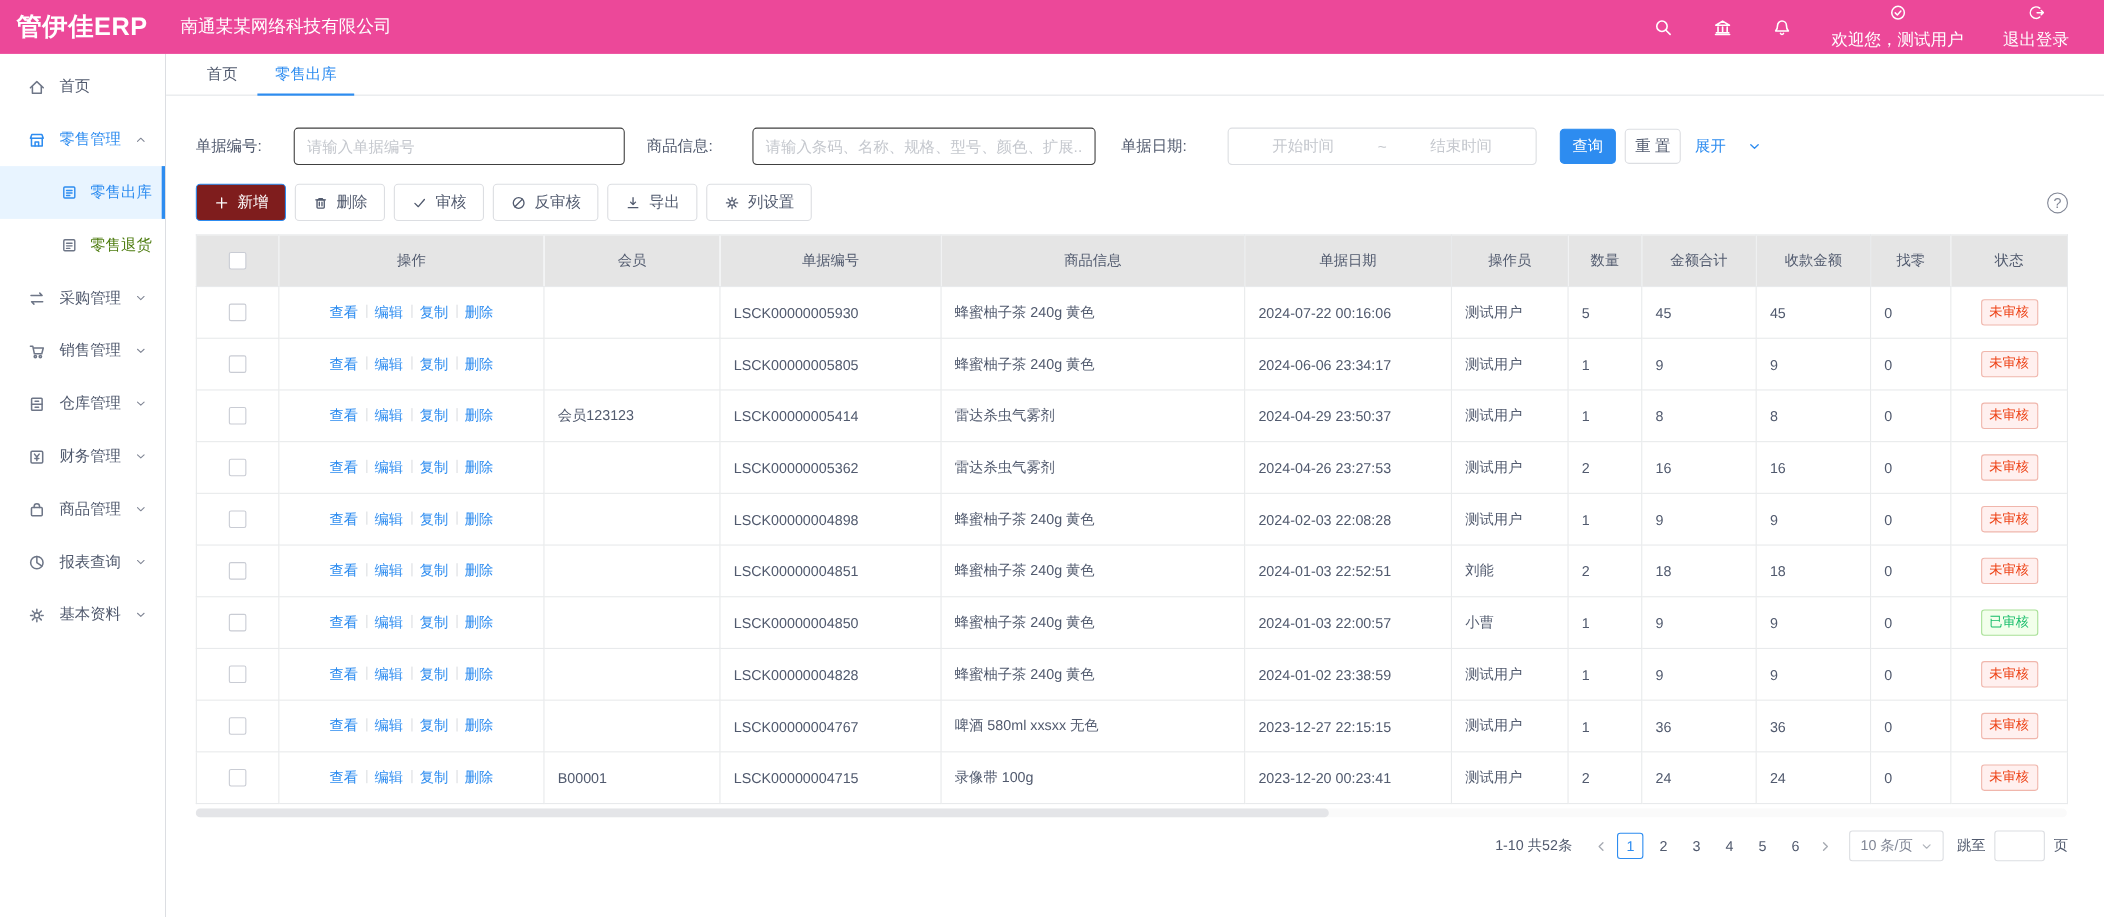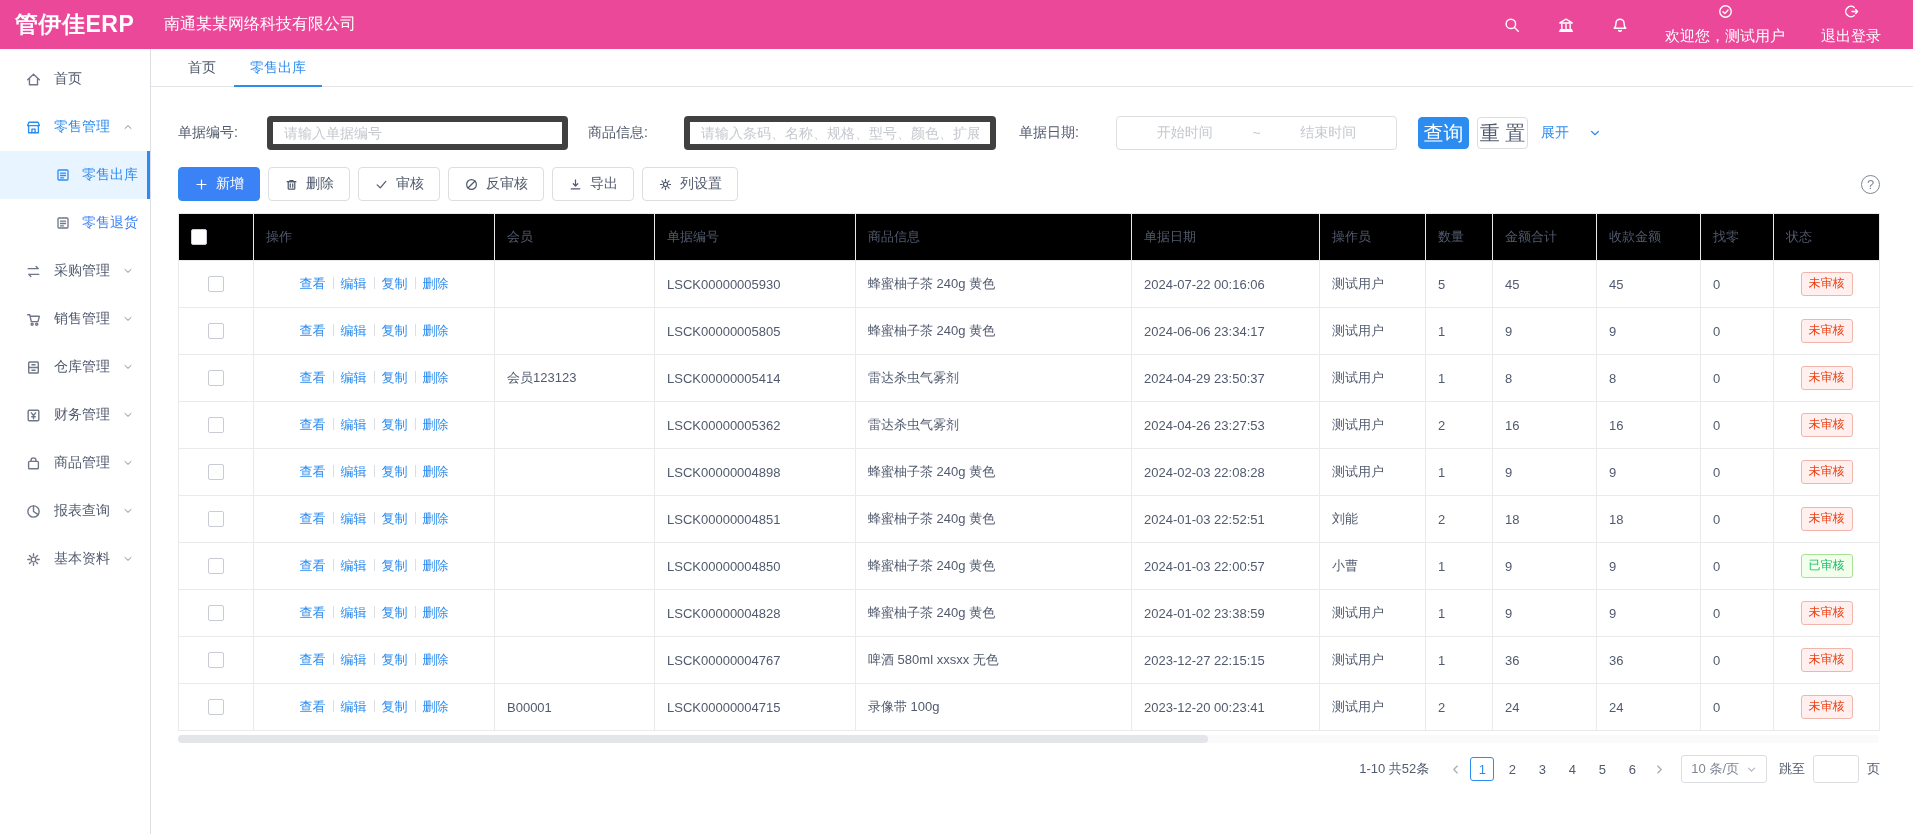--- a/index.html
+++ b/index.html
@@ -25,71 +25,71 @@
   
   .sidebar { position: absolute; top: 49px; left: 0; bottom: 0; width: 151px; background: #fff;
              border-right: 1px solid #dcdee2; padding-top: 6px; }
   .side-item { height: 48px; display: flex; align-items: center; padding: 0 16px 0 25px;
                font-size: 14px; color: #515a6e; cursor: pointer; }
   .side-item .icon { width: 17px; height: 17px; margin-right: 12px; color: #6e7687; }
   .side-item .caret { width: 12px; height: 12px; margin-left: auto; margin-right: 0; color: #808695; }
   .side-item.parent-active { color: #2d8cf0; }
   .side-item.parent-active > .icon:first-child { color: #2d8cf0; }
   .side-subitem { height: 48px; display: flex; align-items: center; padding-left: 55px;
-                  font-size: 14px; color: #3b82f6; cursor: pointer; position: relative; }
+                  font-size: 14px; color: #4d7c0f; cursor: pointer; position: relative; }
   .side-subitem .icon { width: 16px; height: 16px; margin-right: 11px; color: #6e7687; }
   .side-subitem.active { background: #e8f4ff; color: #2d8cf0; }
   .side-subitem.active .icon { color: #2d8cf0; }
   .side-subitem.active::after { content: ""; position: absolute; right: 0; top: 0; bottom: 0; width: 3px; background: #2d8cf0; }
 
   
   .main { position: absolute; top: 49px; left: 151px; right: 0; bottom: 0; background: #fff; }
   .tabbar { height: 38px; border-bottom: 1px solid #e3e5e8; display: flex; padding-left: 20px; }
   .tab { padding: 0 17px; display: flex; align-items: center; font-size: 14px; color: #515a6e;
          cursor: pointer; position: relative; }
   .tab.active { color: #2d8cf0; }
   .tab.active::after { content: ""; position: absolute; left: 1px; right: 1px; bottom: -1px; height: 2px; background: #2d8cf0; }
 
   .content { padding: 0 33px 0 27px; }
 
   
   .search-row { margin-top: 29px; display: flex; align-items: center; }
   .sfield { display: flex; align-items: center; }
   .slabel { font-size: 14px; color: #515a6e; flex: 0 0 auto; }
-  .sinput { height: 34px; border: 6px solid #404040; border-radius: 4px; padding: 0 11px;
+  .sinput { height: 34px; border: 1px solid #404040; border-radius: 4px; padding: 0 11px;
             font-size: 14px; color: #515a6e; outline: none; font-family: inherit; }
   .sinput::placeholder { color: #c5c8ce; }
   .f1 .slabel { width: 89px; } .f1 .sinput { width: 301px; } .f1 { margin-right: 20px; }
   .f2 .slabel { width: 96px; } .f2 .sinput { width: 312px; } .f2 { margin-right: 23px; }
   .f3 .slabel { width: 97px; }
   .daterange { width: 281px; height: 34px; border: 1px solid #dcdee2; border-radius: 4px;
                display: flex; align-items: center; font-size: 14px; color: #c5c8ce; cursor: text; }
   .daterange .dph { flex: 1; text-align: center; }
   .daterange .dsep { flex: 0 0 auto; color: #c5c8ce; }
-  .btn { height: 32px; border-radius: 4px; font-size: 20px; font-family: inherit; cursor: pointer;
+  .btn { height: 32px; border-radius: 4px; font-size: 14px; font-family: inherit; cursor: pointer;
          display: inline-flex; align-items: center; justify-content: center; }
   .btn-query { width: 51px; background: #2d8cf0; border: 1px solid #2d8cf0; color: #fff; margin-left: 21px; }
   .btn-reset { width: 51px; background: #fff; border: 1px solid #dcdee2; color: #515a6e; margin-left: 8px; }
   .expand-link { margin-left: 13px; color: #2d8cf0; font-size: 14px; display: inline-flex; align-items: center; gap: 20px; cursor: pointer; }
   .expand-link .icon { width: 12px; height: 12px; }
 
   
   .toolbar { margin-top: 17px; display: flex; align-items: center; gap: 8px; }
   .tbtn { height: 34px; padding: 0 15px; border: 1px solid #dcdee2; border-radius: 4px; background: #fff;
           color: #515a6e; font-size: 14px; font-family: inherit; display: inline-flex; align-items: center; gap: 7px; cursor: pointer; }
   .tbtn .icon { width: 15px; height: 15px; }
-  .tbtn.primary { background: #3b82f6; border-color: #2d8cf0; color: #fff; }
+  .tbtn.primary { background: #7f1d1d; border-color: #2d8cf0; color: #fff; }
   .help-circle { margin-left: auto; width: 19px; height: 19px; border: 1px solid #808695; border-radius: 50%;
                  color: #808695; font-size: 13px; display: flex; align-items: center; justify-content: center; cursor: pointer; }
 
   
   .grid-wrap { margin-top: 12px; }
   table.grid { border-collapse: collapse; table-layout: fixed; width: 1701px; }
   table.grid th, table.grid td { border: 1px solid #e8eaec; font-size: 13px; overflow: hidden; white-space: nowrap; }
-  table.grid th { background: #000000; height: 47px; color: #515a6e; font-weight: 400; text-align: left; padding: 0 12px; }
+  table.grid th { background: #e5e5e5; height: 47px; color: #515a6e; font-weight: 400; text-align: center; padding: 0 12px; }
   table.grid td { height: 47px; color: #515a6e; padding: 0 12px; background: #fff; }
   th.c-center, td.c-center { text-align: center; padding: 0 4px; }
   .cb { display: inline-block; width: 16px; height: 16px; border: 1px solid #c9ccd4; border-radius: 2px;
         background: #fff; vertical-align: middle; cursor: pointer; }
   .alink { color: #2d8cf0; cursor: pointer; text-decoration: none; }
   .sep { display: inline-block; width: 1px; height: 12px; background: #dcdee2; margin: 0 7px; vertical-align: -1px; }
   .badge { display: inline-block; padding: 3px 7px; font-size: 12px; border-radius: 3px; line-height: 1.3; }
   .badge-danger { color: #ed4014; background: #fff0ef; border: 1px solid #f0b6ac; }
   .badge-success { color: #19be6b; background: #f2ffeb; border: 1px solid #a8e096; }
 

